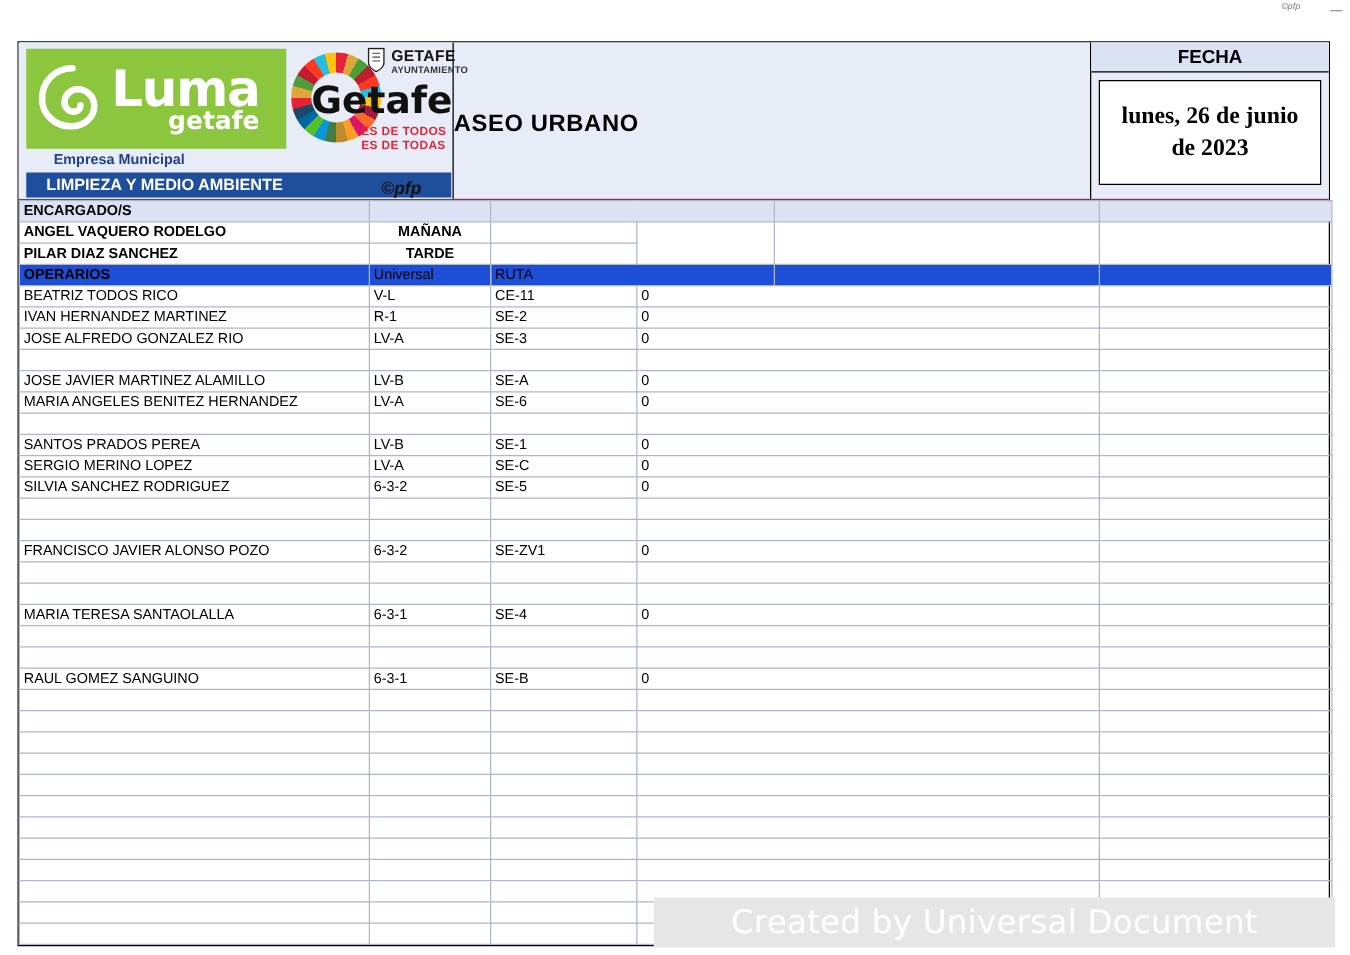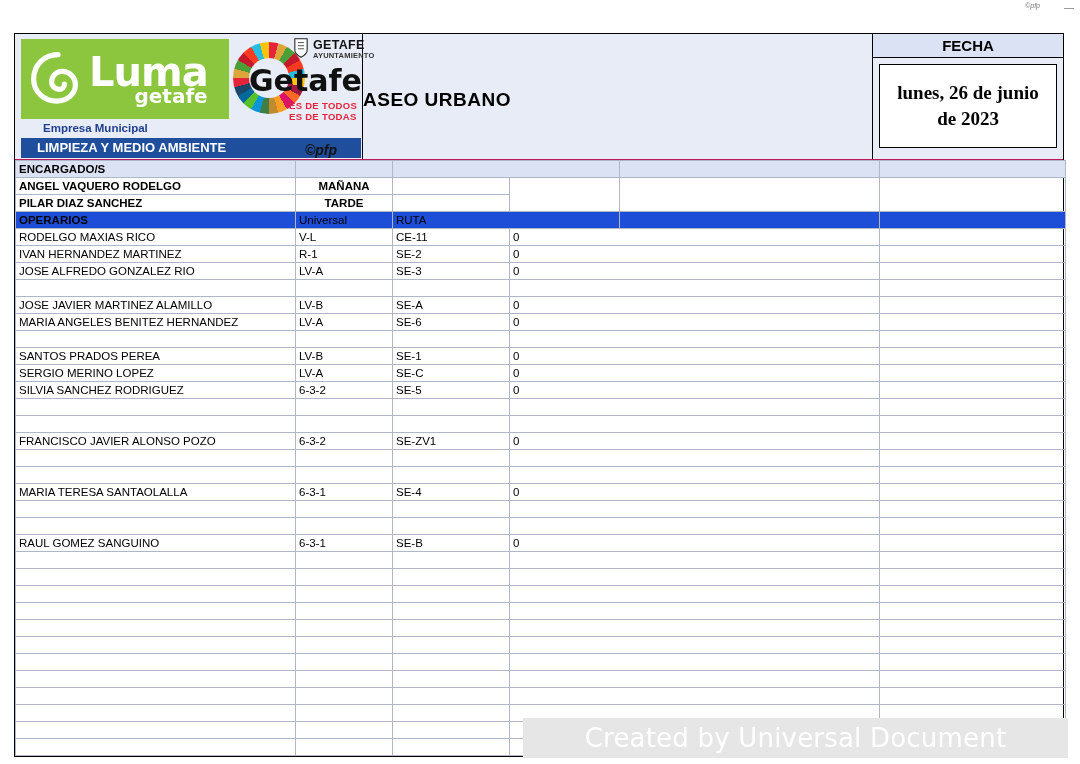--- a/index.html
+++ b/index.html
@@ -412,21 +412,21 @@
         <tr class="row-operarios">
           <td class="op-title">OPERARIOS</td>
           <td class="hdr-plain">Universal</td>
           <td class="hdr-plain" colspan="2">RUTA</td>
           <td></td>
           <td></td>
         </tr>
       </tbody>
       <tbody id="operarios-body">
           <tr>
-            <td>RODELGO MAXIAS RICO</td>
+            <td>BEATRIZ TODOS RICO</td>
             <td>V-L</td>
             <td>CE-11</td>
             <td colspan="2">0</td>
             <td></td>
           </tr>
           <tr>
             <td>IVAN HERNANDEZ MARTINEZ</td>
             <td>R-1</td>
             <td>SE-2</td>
             <td colspan="2">0</td>

